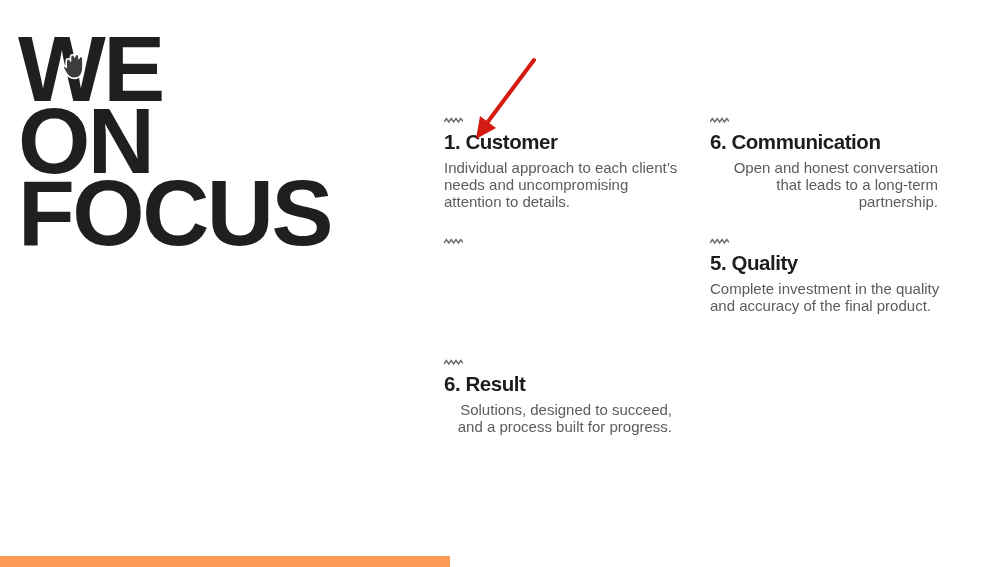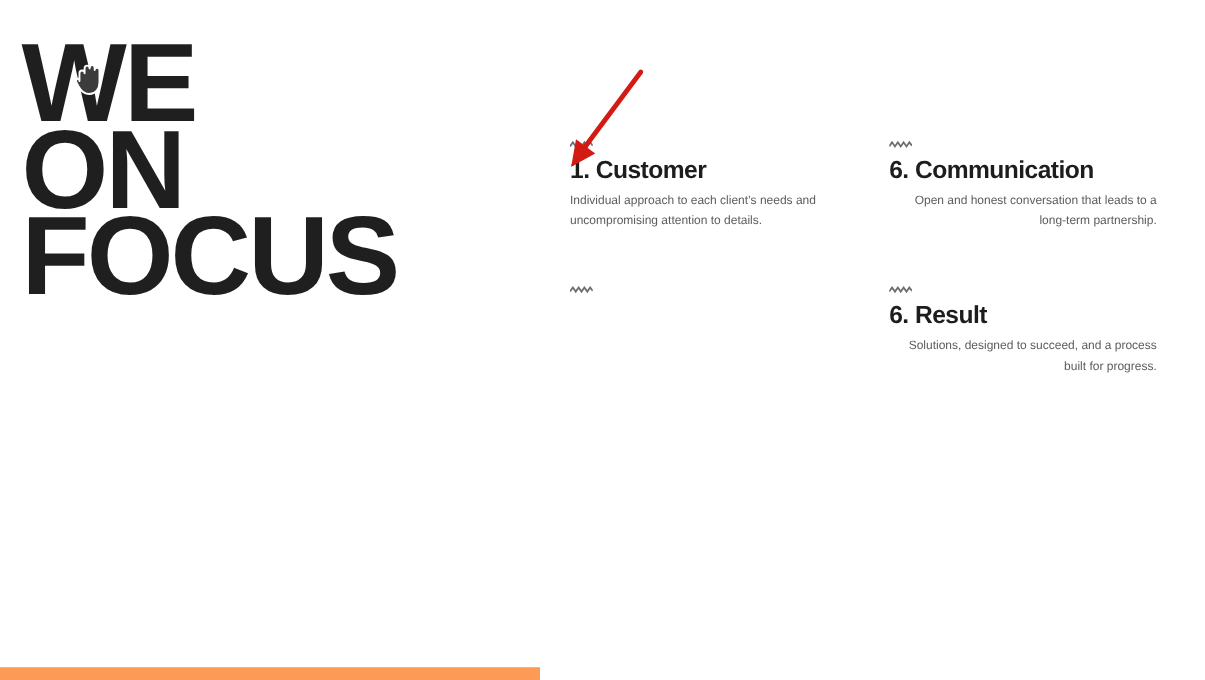--- a/index.html
+++ b/index.html
@@ -62,41 +62,40 @@
     position: absolute;
     left: 444px;
     top: 116px;
     width: 520px;
     display: grid;
     grid-template-columns: 266px 254px;
     grid-auto-rows: 121px;
   }
   .feature-item {
     position: relative;
-    margin-left: 31px;
   }
   .squiggle {
     display: block;
     height: 9px;
     width: 19px;
     margin-bottom: 5px;
   }
   .feature-title {
     font-family: "Liberation Sans", sans-serif;
     font-size: 20.5px;
     font-weight: bold;
     letter-spacing: -0.45px;
     color: #1d1d1d;
     line-height: 23px;
     margin: 0 0 6px 0;
     white-space: nowrap;
   }
   .feature-desc {
     font-family: "Liberation Sans", sans-serif;
-    font-size: 10px;
+    font-size: 15px;
     font-weight: normal;
     color: #5c5c5c;
     line-height: 17.2px;
     margin: 0;
     max-width: 240px;
   }
   .col-2 .feature-desc { max-width: 228px; text-align: right; }
 
   
   #accent-bar {
@@ -134,20 +133,27 @@
     <p class="feature-desc">Open and honest conversation that leads to a long-term partnership.</p>
   </div>
 
   <div class="feature-item col-1">
     <svg class="squiggle" viewBox="0 0 19 9" xmlns="http://www.w3.org/2000/svg">
       <path d="M0 6 L2.4 2.6 L4.8 6 L7.2 2.6 L9.6 6 L12 2.6 L14.4 6 L16.8 2.6 L19 5.4" fill="none" stroke="#6e6e6e" stroke-width="1.5"></path>
     </svg>
   </div>
 
 
+  <div class="feature-item col-1">
+    <svg class="squiggle" viewBox="0 0 19 9" xmlns="http://www.w3.org/2000/svg">
+      <path d="M0 6 L2.4 2.6 L4.8 6 L7.2 2.6 L9.6 6 L12 2.6 L14.4 6 L16.8 2.6 L19 5.4" fill="none" stroke="#6e6e6e" stroke-width="1.5"></path>
+    </svg>
+    <h2 class="feature-title">5. Quality</h2>
+    <p class="feature-desc">Complete investment in the quality and accuracy of the final product.</p>
+  </div>
 
   <div class="feature-item col-2">
     <svg class="squiggle" viewBox="0 0 19 9" xmlns="http://www.w3.org/2000/svg">
       <path d="M0 6 L2.4 2.6 L4.8 6 L7.2 2.6 L9.6 6 L12 2.6 L14.4 6 L16.8 2.6 L19 5.4" fill="none" stroke="#6e6e6e" stroke-width="1.5"></path>
     </svg>
     <h2 class="feature-title">6. Result</h2>
     <p class="feature-desc">Solutions, designed to succeed, and a process built for progress.</p>
   </div>
 
 </div>

